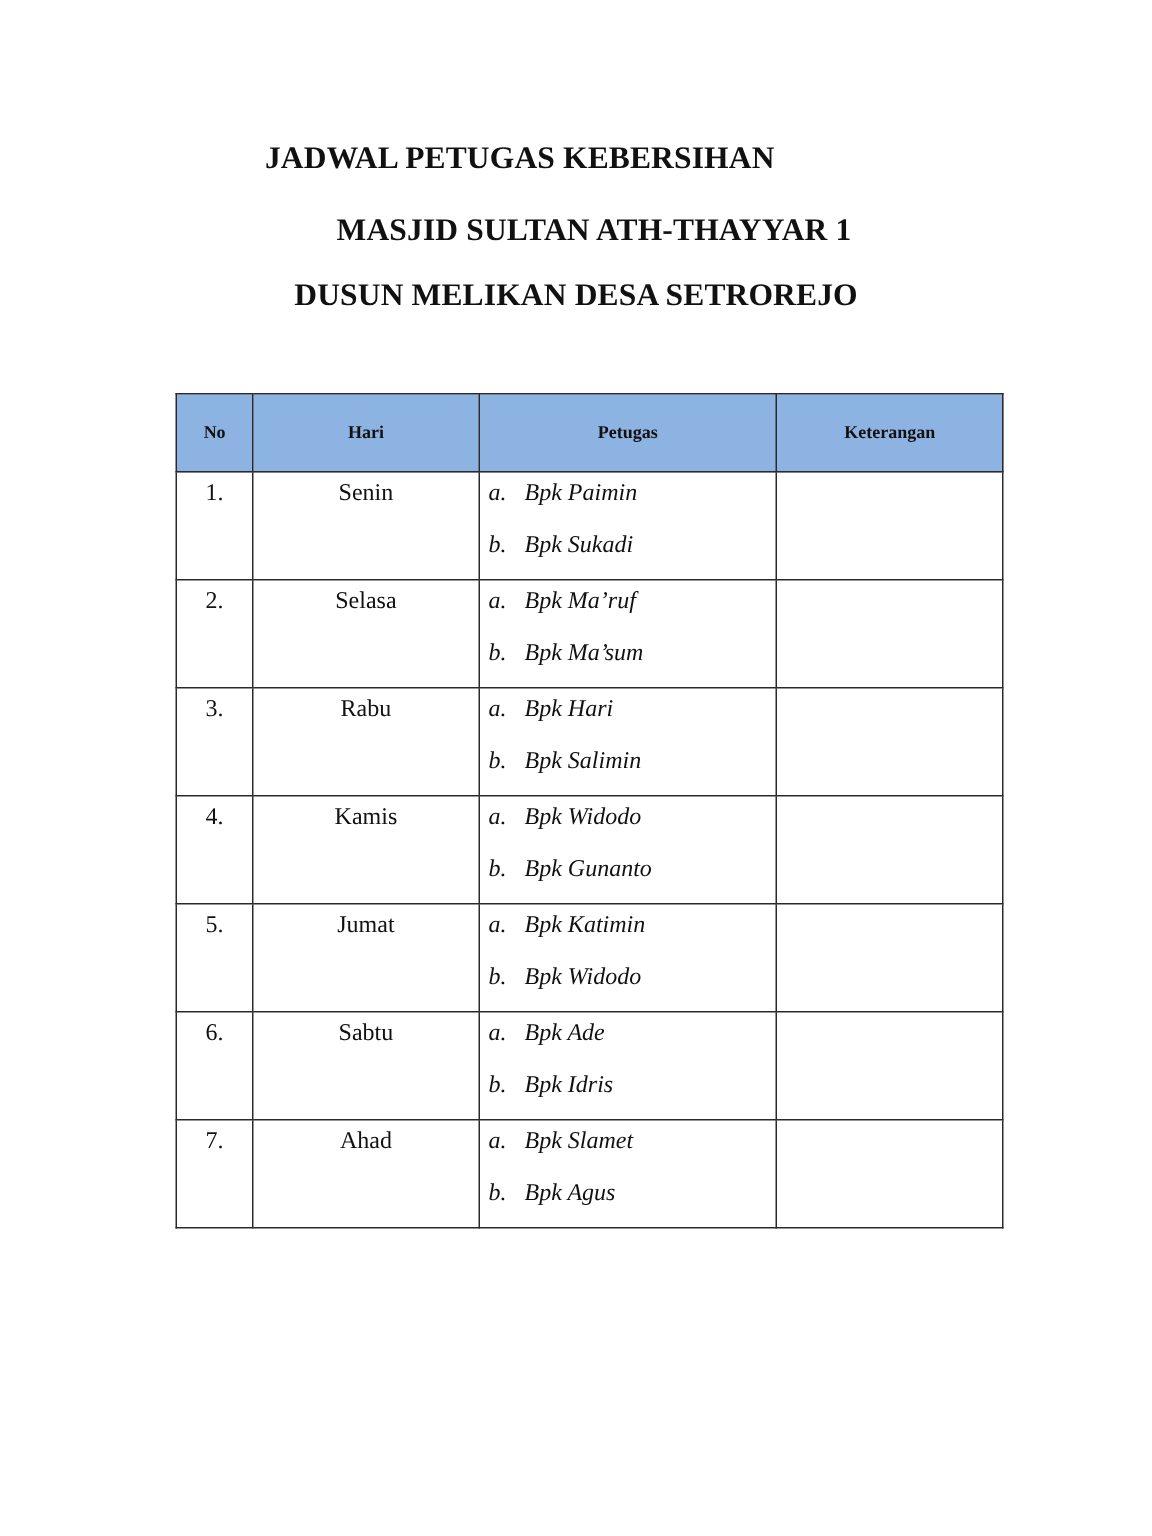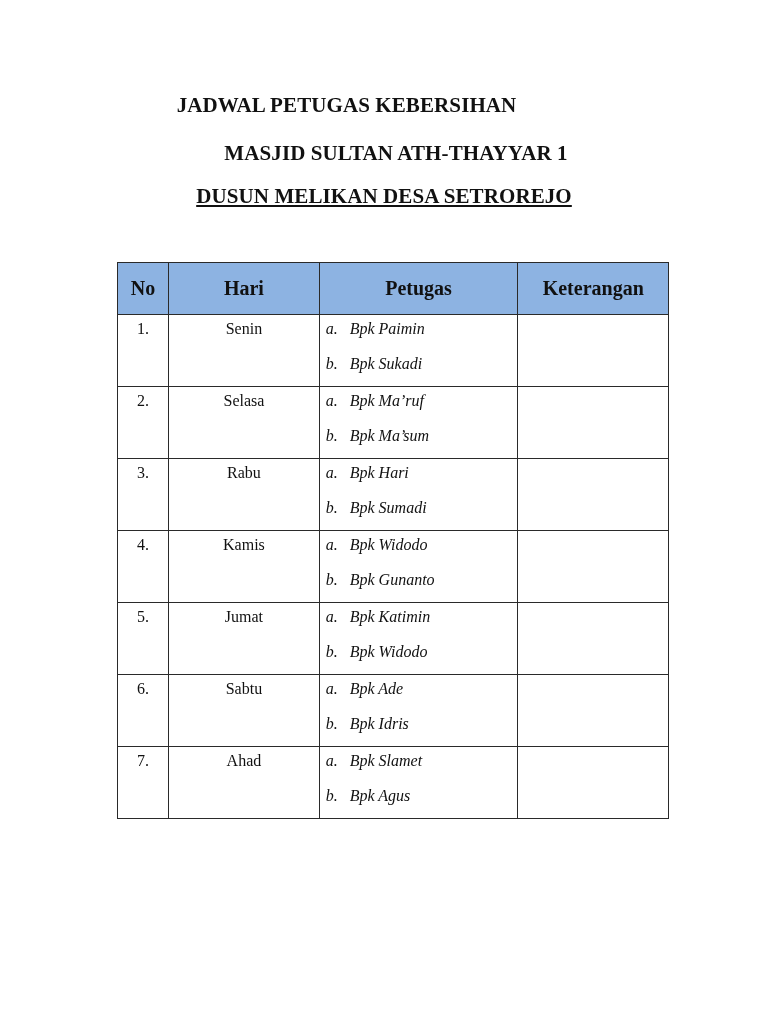--- a/index.html
+++ b/index.html
@@ -25,40 +25,40 @@
     .title-line {
       font-weight: bold;
       font-size: 21px;
       line-height: 21px;
       height: 21px;
       margin: 0 0 24px 0;
       letter-spacing: 0.1px;
     }
     .title-line:nth-child(1) { position: absolute; top: 7px; left: 0; width: 693px; }
     .title-line:nth-child(2) { position: absolute; top: 55px; left: 12px; width: 768px; }
-    .title-line:nth-child(3) { position: absolute; top: 98px; left: 0; width: 768px; text-decoration: underline; }
+    .title-line:nth-child(3) { position: absolute; top: 98px; left: 0; width: 768px; }
 
     table.schedule {
       position: absolute;
       left: 117px;
       top: 262px;
       width: 552px;
       border-collapse: collapse;
       table-layout: fixed;
     }
     table.schedule th,
     table.schedule td {
       border: 1.3px solid #2a2a2a;
       padding: 0;
     }
     table.schedule thead th {
       background: #8db3e2;
       height: 51px;
       font-weight: bold;
-      font-size: 20px;
+      font-size: 12px;
       text-align: center;
       vertical-align: middle;
       color: #111111;
     }
     table.schedule tbody td {
       height: 71px;
       vertical-align: top;
       font-size: 16px;
     }
     .col-no { width: 51px; }
@@ -146,21 +146,21 @@
 
     <tr>
       <td class="cell-no">
           <span class="cell-text">3.</span>
         </td>
       <td class="cell-hari">
           <span class="cell-text">Rabu</span>
         </td>
       <td class="cell-petugas">
         <span class="petugas-item"><span class="petugas-marker">a.</span><span>Bpk Hari</span></span>
-        <span class="petugas-item"><span class="petugas-marker">b.</span><span>Bpk Sumadi</span></span>
+        <span class="petugas-item"><span class="petugas-marker">b.</span><span>Bpk Salimin</span></span>
       </td>
       <td class="cell-ket"></td>
     </tr>
 
     <tr>
       <td class="cell-no">
           <span class="cell-text">4.</span>
         </td>
       <td class="cell-hari">
           <span class="cell-text">Kamis</span>

